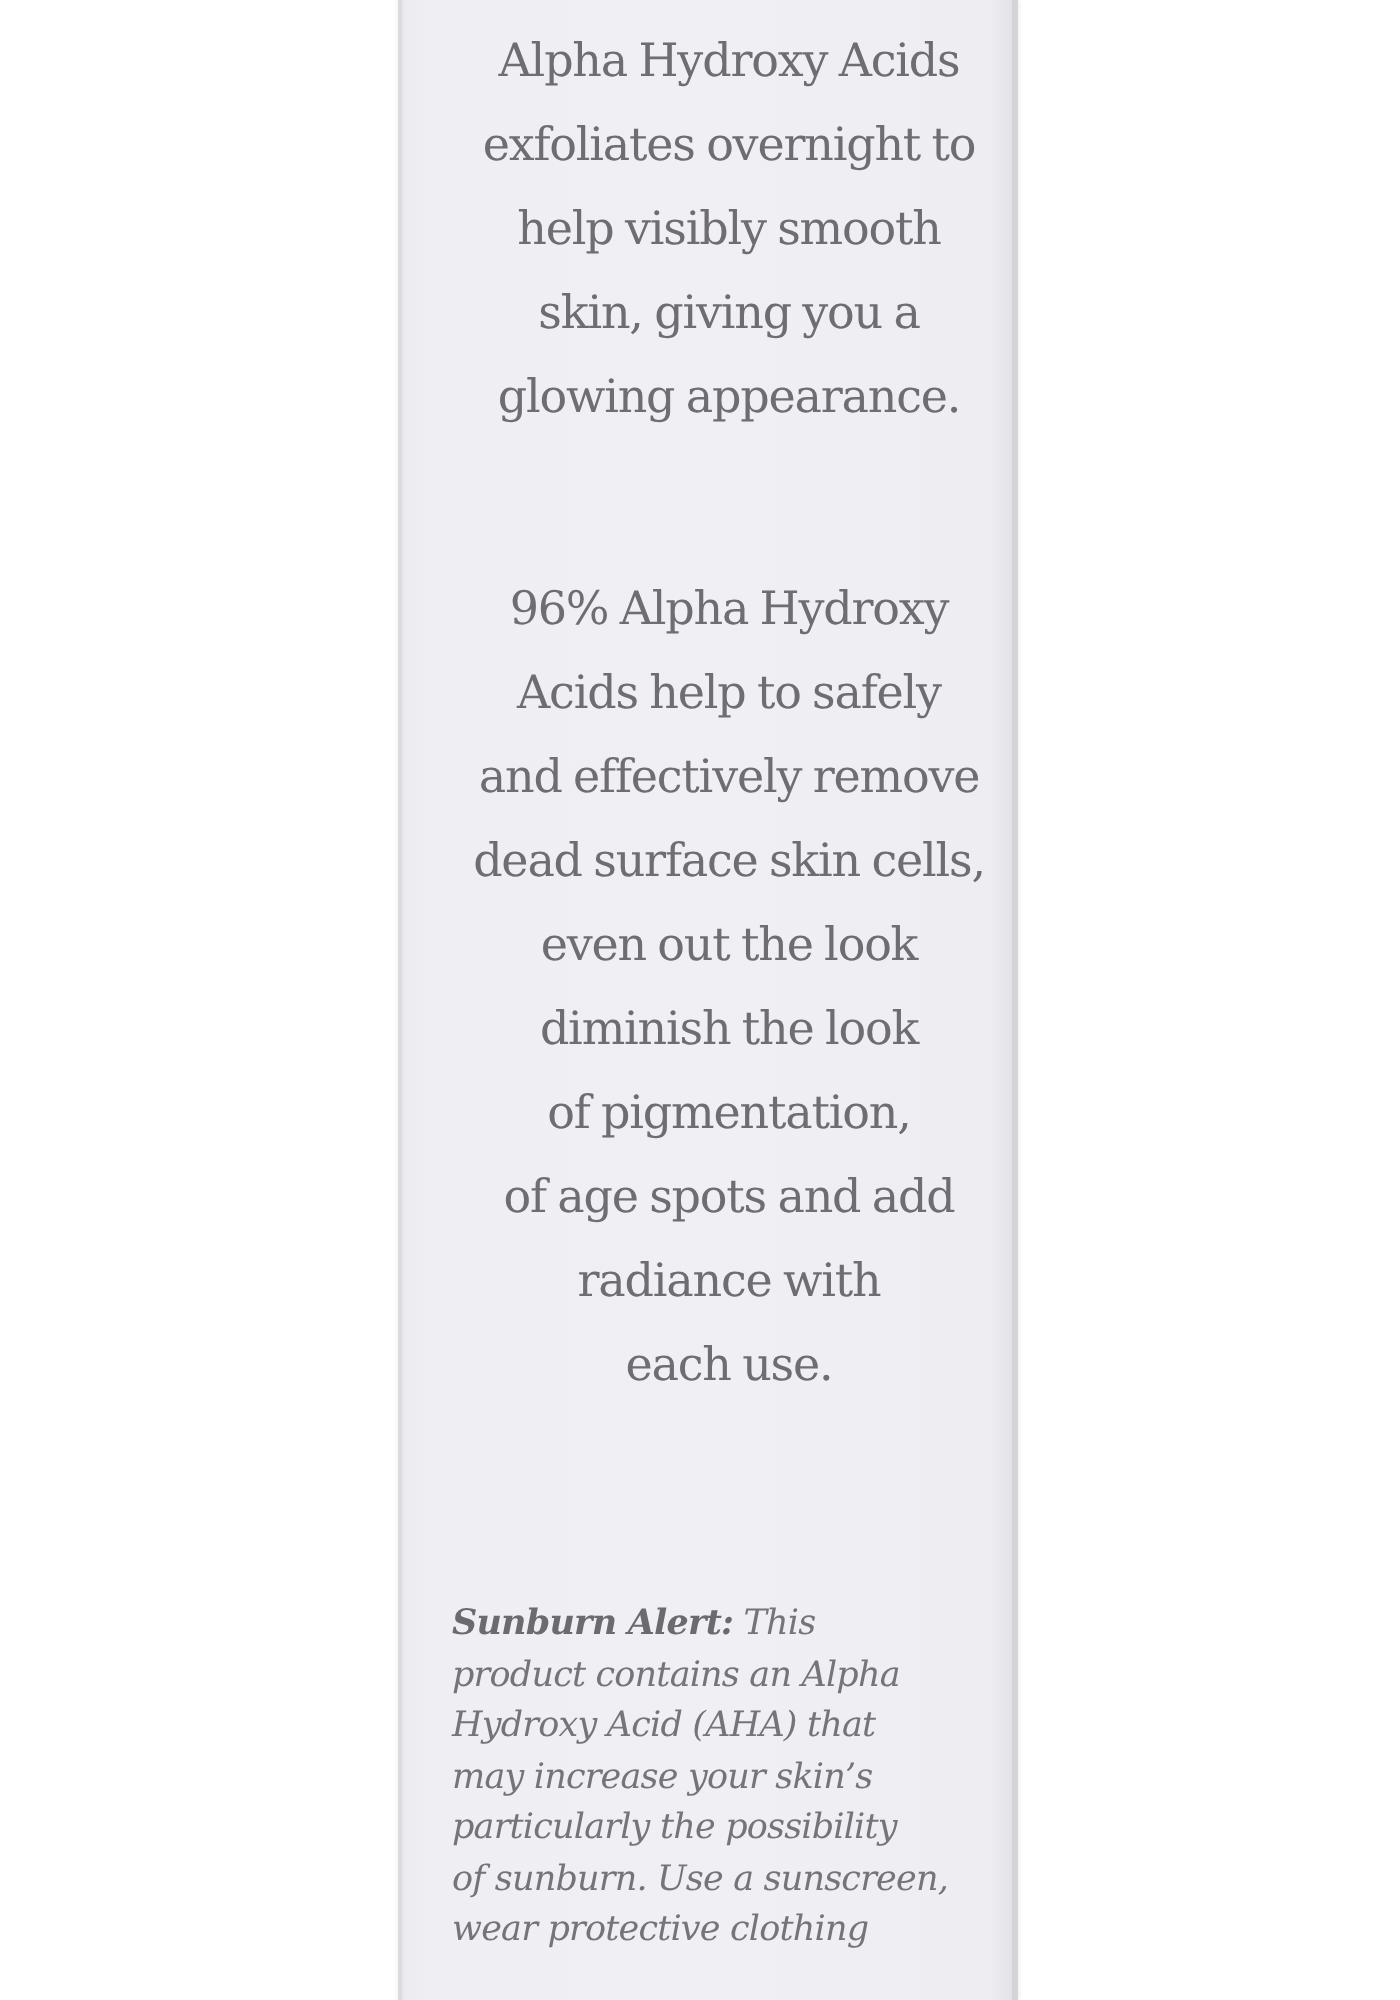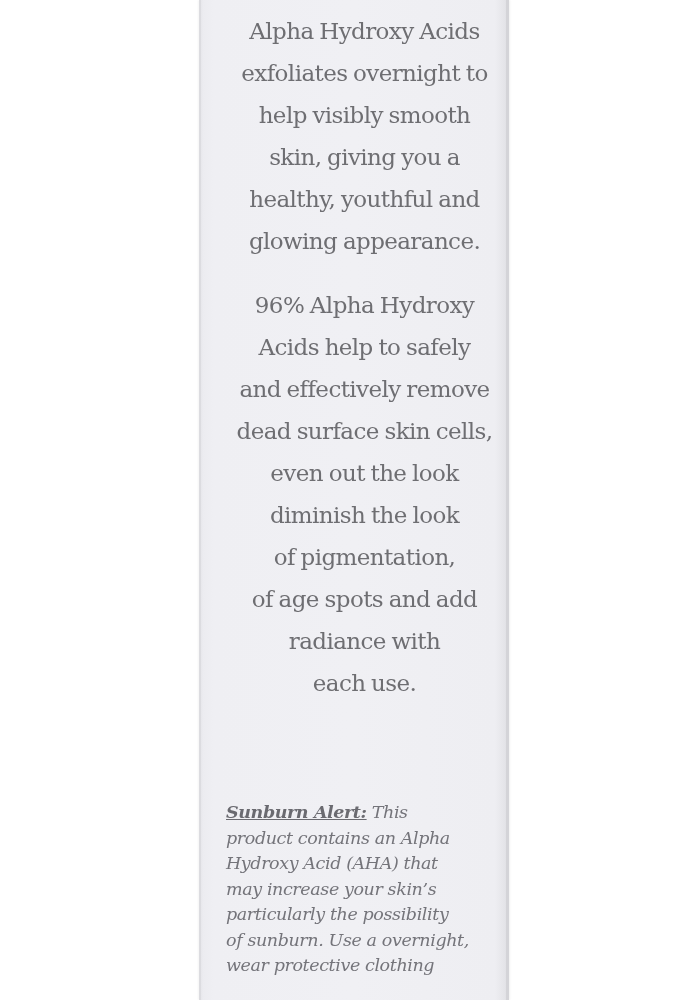--- a/index.html
+++ b/index.html
@@ -76,37 +76,35 @@
     }
     .alert .line {
       display: block;
       height: 25.5px;
       line-height: 25.5px;
       white-space: nowrap;
     }
     .alert .label {
       font-weight: bold;
       color: #6a6a70;
-      text-decoration: underline;
     }
   </style>
 </head>
 <body>
 
 <div class="scene">
   <div class="box-panel">
     <div class="panel-edge-left"></div>
     <div class="panel-edge-right"></div>
 
     <div class="desc desc-1">
       <span class="line">Alpha Hydroxy Acids</span>
       <span class="line">exfoliates overnight to</span>
       <span class="line">help visibly smooth</span>
       <span class="line">skin, giving you a</span>
-      <span class="line">healthy, youthful and</span>
       <span class="line">glowing appearance.</span>
     </div>
 
     <div class="desc desc-2">
       <span class="line">96% Alpha Hydroxy</span>
       <span class="line">Acids help to safely</span>
       <span class="line">and effectively remove</span>
       <span class="line">dead surface skin cells,</span>
       <span class="line">even out the look</span>
       <span class="line">diminish the look</span>
@@ -115,17 +113,17 @@
       <span class="line">radiance with</span>
       <span class="line">each use.</span>
     </div>
 
     <div class="alert">
       <span class="line"><span class="label">Sunburn Alert:</span><span> This</span></span>
       <span class="line">product contains an Alpha</span>
       <span class="line">Hydroxy Acid (AHA) that</span>
       <span class="line">may increase your skin’s</span>
       <span class="line">particularly the possibility</span>
-      <span class="line">of sunburn. Use a overnight,</span>
+      <span class="line">of sunburn. Use a sunscreen,</span>
       <span class="line">wear protective clothing</span>
     </div>
   </div>
 </div>
 
 </body></html>

